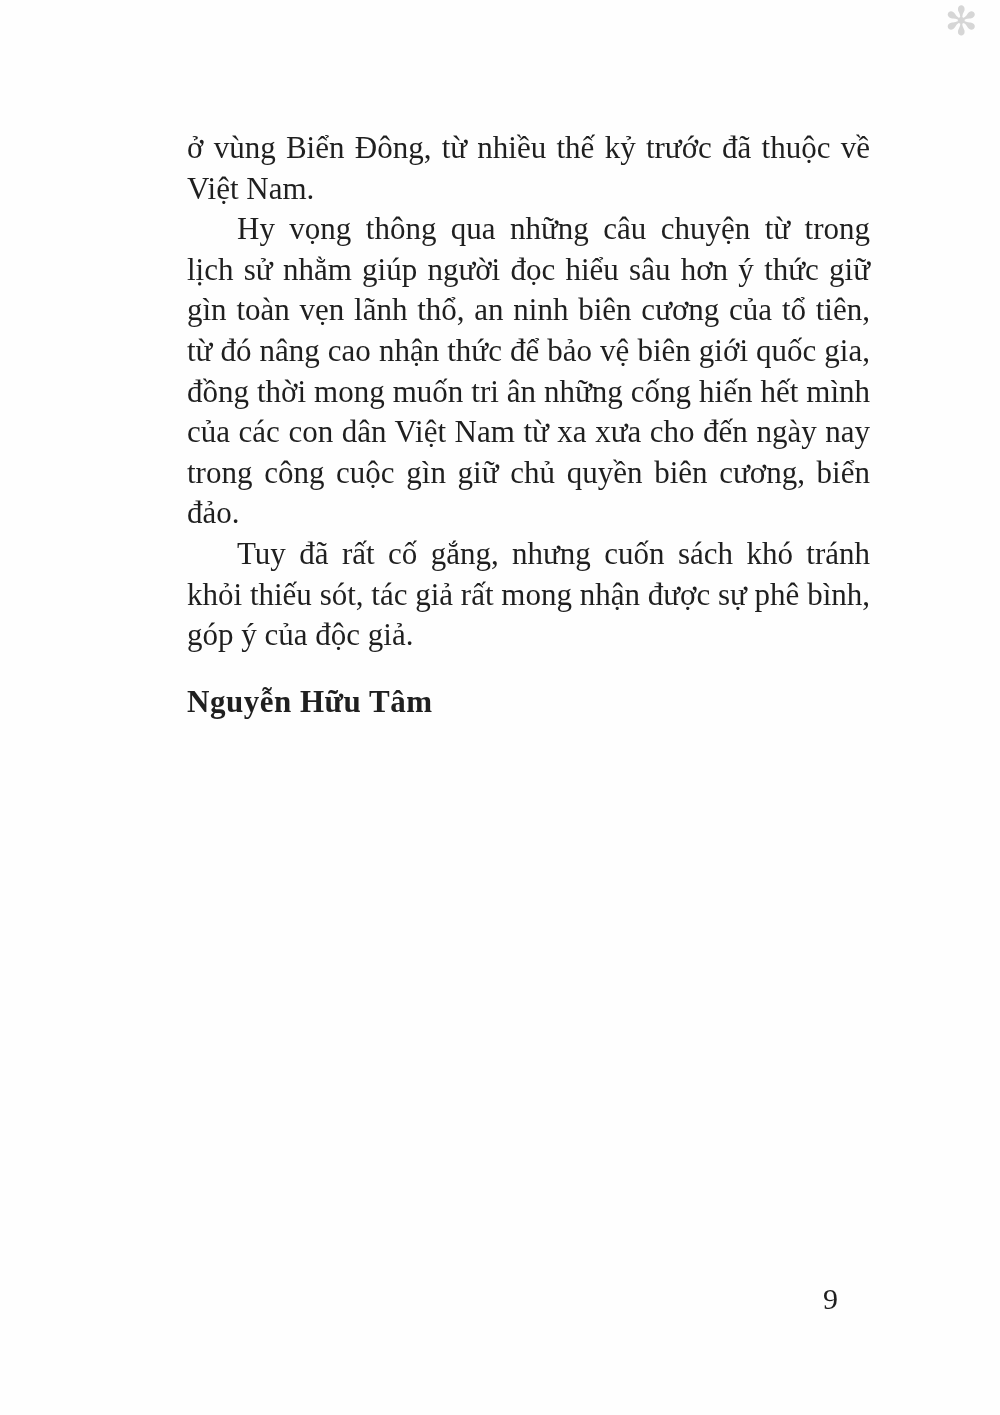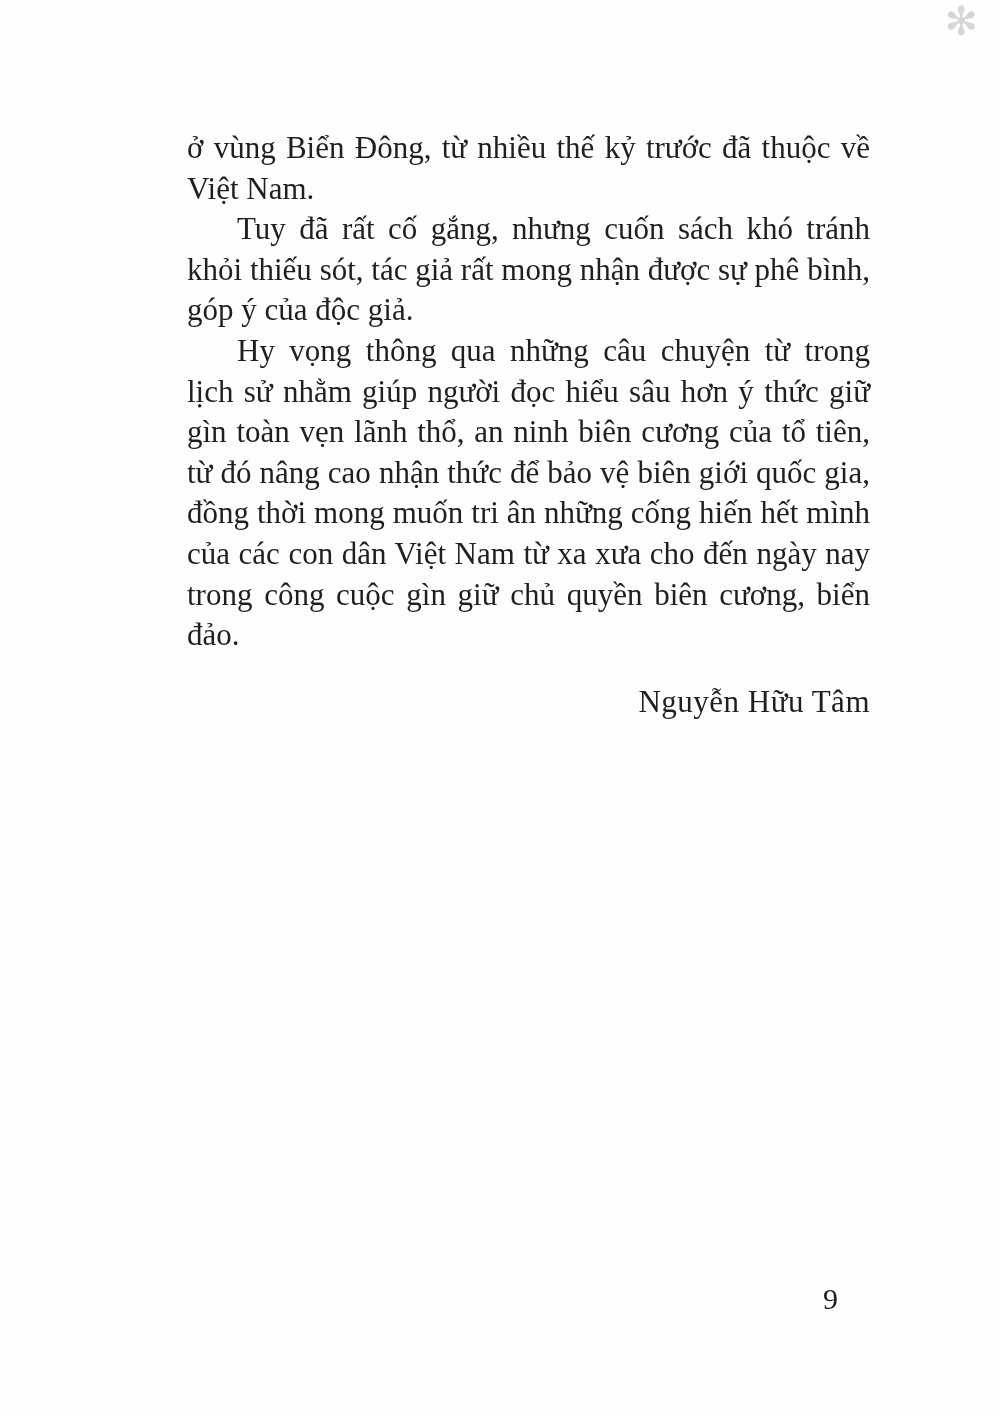--- a/index.html
+++ b/index.html
@@ -37,42 +37,42 @@
   }
   .para {
     margin: 0;
     text-indent: 50px;
   }
   .para.first {
     text-indent: 0;
   }
   .author {
     margin: 26px 0 0 0;
-    text-align: right;
-    font-weight: normal;
+    text-align: left;
+    font-weight: bold;
     font-size: 31px;
     letter-spacing: 0.5px;
   }
   .page-number {
     position: absolute;
     top: 1282px;
     right: 162px;
     font-size: 30px;
     color: #1f1f1f;
   }
 </style>
 </head>
 <body>
 
 <div class="page">
 
   <span class="ornament">✻</span>
 
   <div class="text-block">
     <p class="para first">ở vùng Biển Đông, từ nhiều thế kỷ trước đã thuộc về Việt Nam.</p>
+    <p class="para">Hy vọng thông qua những câu chuyện từ trong lịch sử nhằm giúp người đọc hiểu sâu hơn ý thức giữ gìn toàn vẹn lãnh thổ, an ninh biên cương của tổ tiên, từ đó nâng cao nhận thức để bảo vệ biên giới quốc gia, đồng thời mong muốn tri ân những cống hiến hết mình của các con dân Việt Nam từ xa xưa cho đến ngày nay trong công cuộc gìn giữ chủ quyền biên cương, biển đảo.</p>
     <p class="para">Tuy đã rất cố gắng, nhưng cuốn sách khó tránh khỏi thiếu sót, tác giả rất mong nhận được sự phê bình, góp ý của độc giả.</p>
-    <p class="para">Hy vọng thông qua những câu chuyện từ trong lịch sử nhằm giúp người đọc hiểu sâu hơn ý thức giữ gìn toàn vẹn lãnh thổ, an ninh biên cương của tổ tiên, từ đó nâng cao nhận thức để bảo vệ biên giới quốc gia, đồng thời mong muốn tri ân những cống hiến hết mình của các con dân Việt Nam từ xa xưa cho đến ngày nay trong công cuộc gìn giữ chủ quyền biên cương, biển đảo.</p>
     <p class="author">Nguyễn Hữu Tâm</p>
   </div>
 
   <div class="page-number">9</div>
 
 </div>
 
 </body></html>

